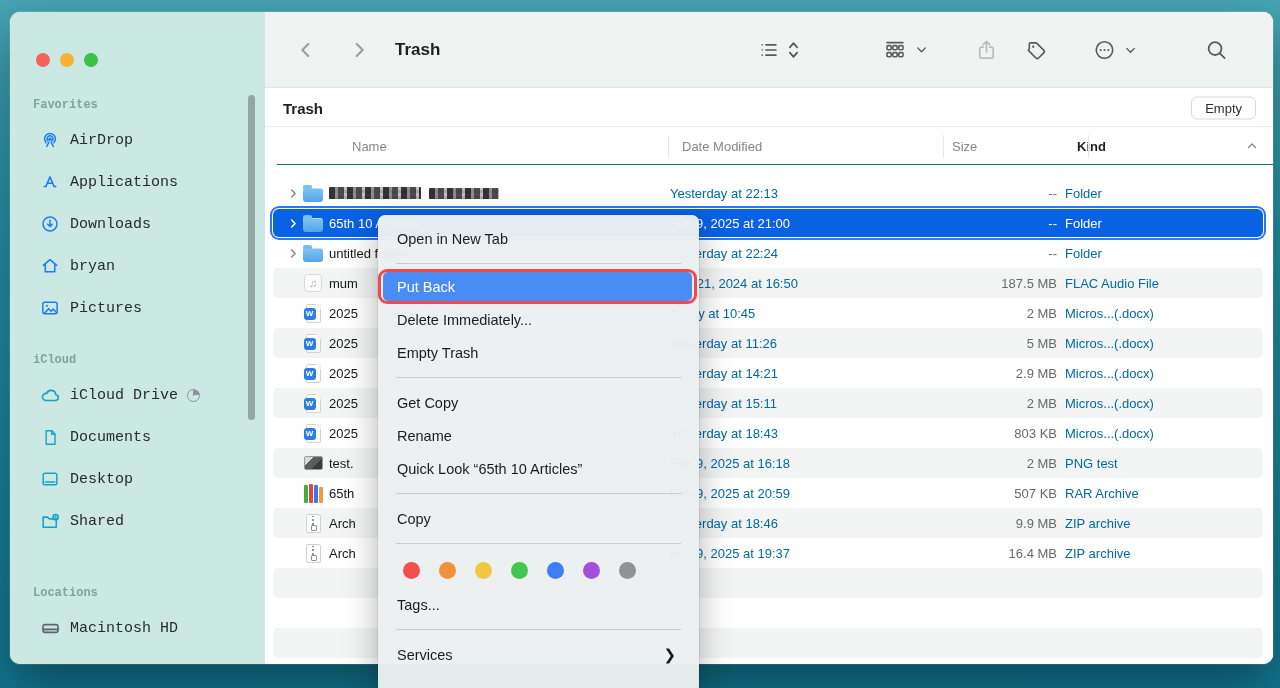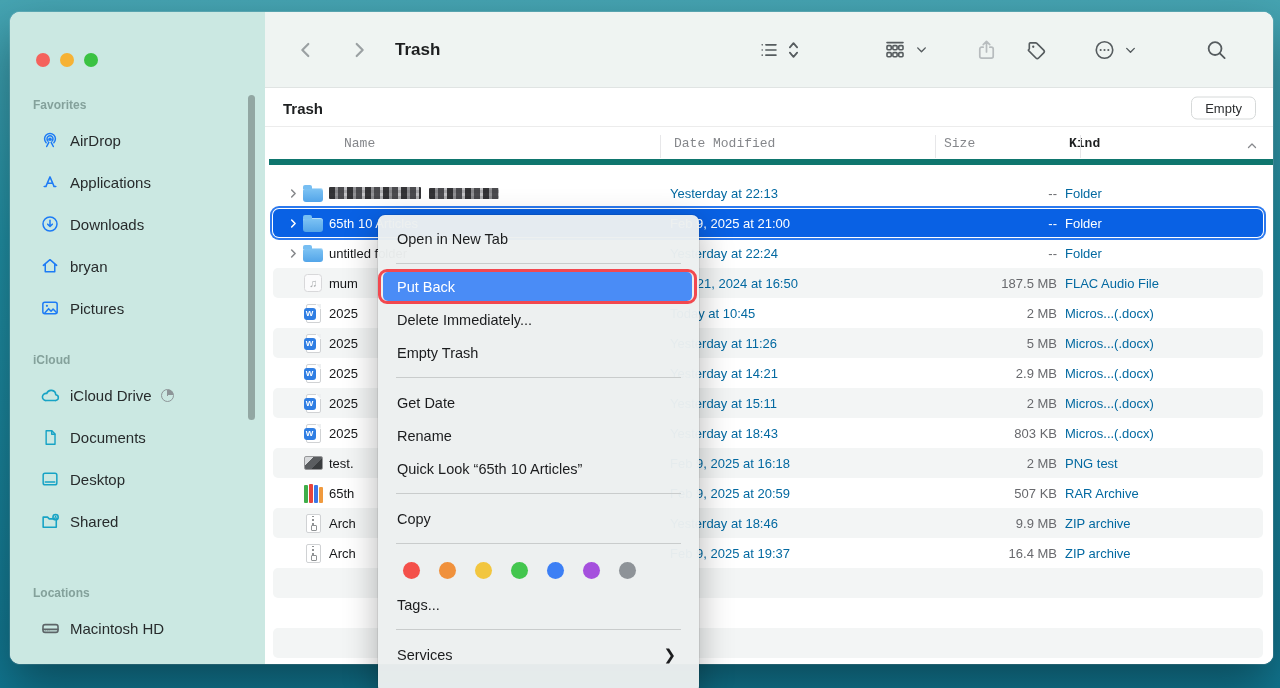--- a/index.html
+++ b/index.html
@@ -12,21 +12,21 @@
   }
 
   
   .window {
     position:absolute; left:10px; top:12px; width:1263px; height:652px;
     border-radius:10px; background:#fff; overflow:hidden;
     box-shadow:0 22px 50px rgba(0,0,0,.38), 0 0 0 1px rgba(255,255,255,.15);
   }
 
   
-  .sidebar { position:absolute; left:0; top:0; width:255px; height:100%; background:#cbe8e2; }
+  .sidebar { position:absolute; left:0; top:0; width:255px; height:100%; background:#cbe8e2;font-family:Liberation Mono, monospace; }
   .traffic { position:absolute; left:26px; top:41px; display:flex; gap:10px; }
   .traffic span { width:14px; height:14px; border-radius:50%; display:block; }
   .tl-red   { background:#f4625c; }
   .tl-yellow{ background:#f6b234; }
   .tl-green { background:#3ac242; }
   .side-content { position:absolute; left:0; top:0; right:0; bottom:0; padding-left:23px; }
   .side-header { font-size:12px; font-weight:bold; color:#84a19b; height:14px; line-height:14px; margin-bottom:7px; }
   .sh-fav { margin-top:86px; }
   .sh-icl { margin-top:24px; }
   .sh-loc { margin-top:44px; }
@@ -45,21 +45,21 @@
   .tb-btn { cursor:pointer; display:flex; align-items:center; }
   .tb-title { font-size:17px; font-weight:bold; color:#1d1f20; }
   svg { display:block; }
 
   .statusbar { position:absolute; left:0; top:77px; right:0; height:38px; background:#fff; border-bottom:1px solid #ececec; }
   .status-title { position:absolute; left:18px; top:50%; transform:translateY(-50%); font-size:15px; font-weight:bold; color:#1d1f20; }
   .empty-btn { position:absolute; right:17px; top:50%; transform:translateY(-50%);
     height:23px; padding:0 13px; background:#fff; border:1px solid #d6d9d9; border-radius:6px;
     font-size:13px; color:#2c2e30; display:flex; align-items:center; cursor:pointer; }
 
-  .colheader { position:absolute; left:4px; top:116px; right:0; height:37px; background:#fff; border-bottom:6px solid #0f766e;font-family:Liberation Mono, monospace; }
+  .colheader { position:absolute; left:12px; top:116px; right:0; height:37px; background:#fff; border-bottom:1px solid #0f766e; }
   .hgrid { display:grid; grid-template-columns:405px 262px 125px 1fr; height:100%; align-items:center; }
   .hcell { font-size:13px; color:#85878b; white-space:nowrap; }
   .hcell.c-name { padding-left:75px; }
   .hcell.c-size { padding-left:8px; }
   .hcell.c-kind { padding-left:8px; font-weight:bold; color:#1d1f20; position:relative; }
   .hsep { position:absolute; top:7px; height:23px; width:1px; background:#e7e7e9; }
   .sort-caret { position:absolute; right:15px; top:12px; color:#86888c; }
 
   
   .list { position:absolute; left:0; top:154px; right:0; bottom:0; padding-top:12px; background:#fff; }
@@ -540,21 +540,21 @@
       <span class="ring"></span>
     </div>
     <div class="mi">
       <span>Delete Immediately...</span>
     </div>
     <div class="mi">
       <span>Empty Trash</span>
     </div>
     <div class="msep"></div>
     <div class="mi">
-      <span>Get Date</span>
+      <span>Get Copy</span>
     </div>
     <div class="mi">
       <span>Rename</span>
     </div>
     <div class="mi">
       <span>Quick Look “65th 10 Articles”</span>
     </div>
     <div class="msep"></div>
     <div class="mi">
       <span>Copy</span>

